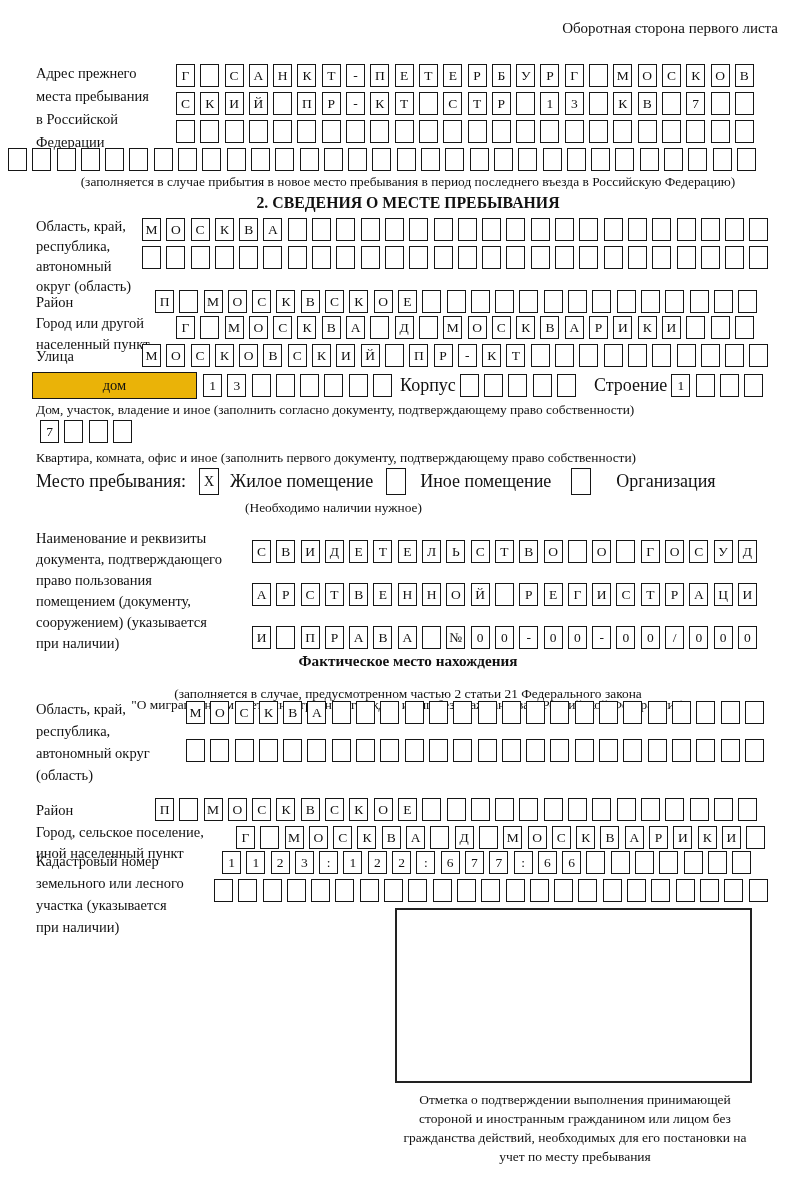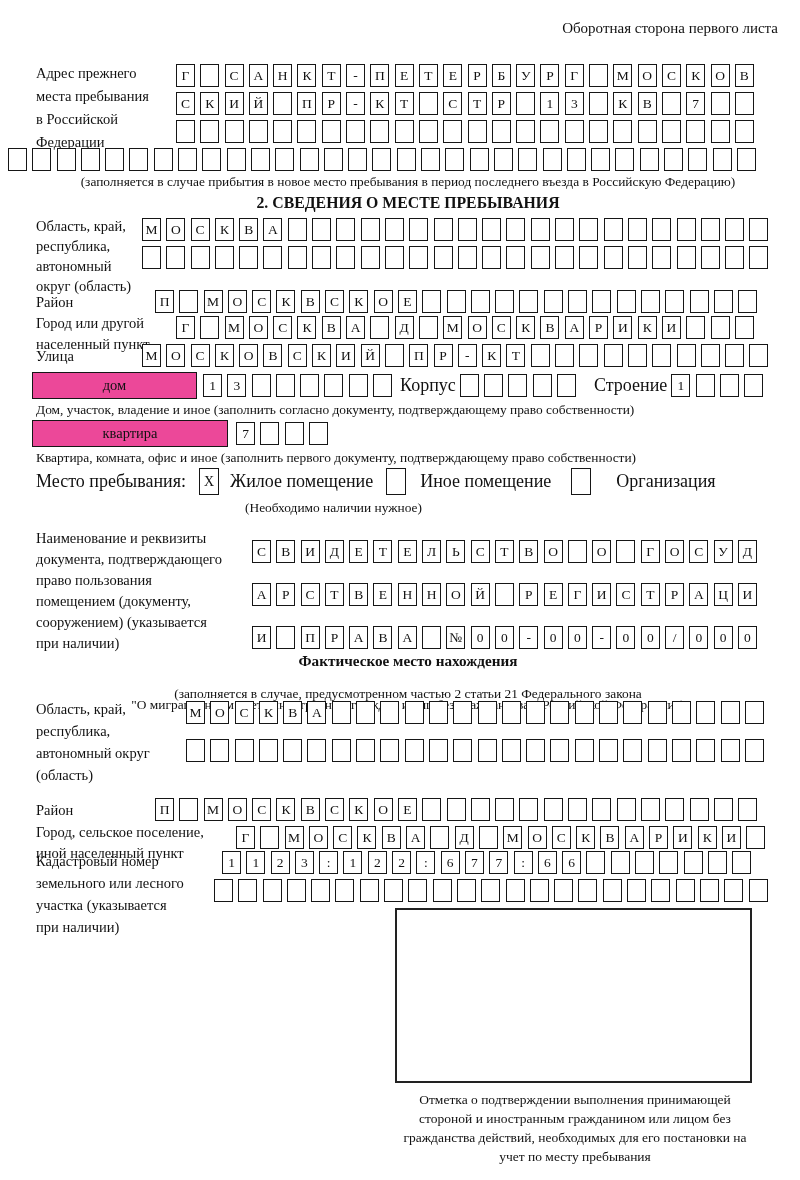--- a/index.html
+++ b/index.html
@@ -43,21 +43,21 @@
     color:#111;
   }
   .caption.center{left:0;width:100%;text-align:center;}
   .title{
     position:absolute;left:0;width:100%;
     text-align:center;font-weight:bold;font-size:15.8px;
   }
   .wbox{
     display:inline-flex;align-items:center;justify-content:center;
     border:1.8px solid #161616;box-sizing:border-box;
-    height:27px;font-size:14.5px;background:#ec4899;flex:0 0 auto;
+    height:27px;font-size:14.5px;background:#eab308;flex:0 0 auto;
   }
   .inline-row{
     position:absolute;display:flex;align-items:center;
   }
   .inline-row .txt{font-size:18px;flex:0 0 auto;}
   .chk{
     display:inline-flex;align-items:center;justify-content:center;
     width:20px;height:27px;border:1.8px solid #161616;box-sizing:border-box;
     font-size:14px;background:#fff;flex:0 0 auto;
   }
@@ -370,21 +370,20 @@
     <span class="grid" style="position:static;margin-left:4px;">
         <span class="cell">1</span>
         <span class="cell"></span>
         <span class="cell"></span>
         <span class="cell"></span>
       </span>
   </div>
   <div class="caption" style="left:36px;top:402px;">Дом, участок, владение и иное (заполнить согласно документу, подтверждающему право собственности)</div>
 
   <div class="inline-row" style="left:32px;top:420px;">
-    <span class="wbox" style="width:196px;">квартира</span>
     <span class="grid" style="position:static;margin-left:8px;">
         <span class="cell">7</span>
         <span class="cell"></span>
         <span class="cell"></span>
         <span class="cell"></span>
       </span>
   </div>
   <div class="caption" style="left:36px;top:450px;">Квартира, комната, офис и иное (заполнить первого документу, подтверждающему право собственности)</div>
 
   <div class="inline-row" style="left:36px;top:468px;">

